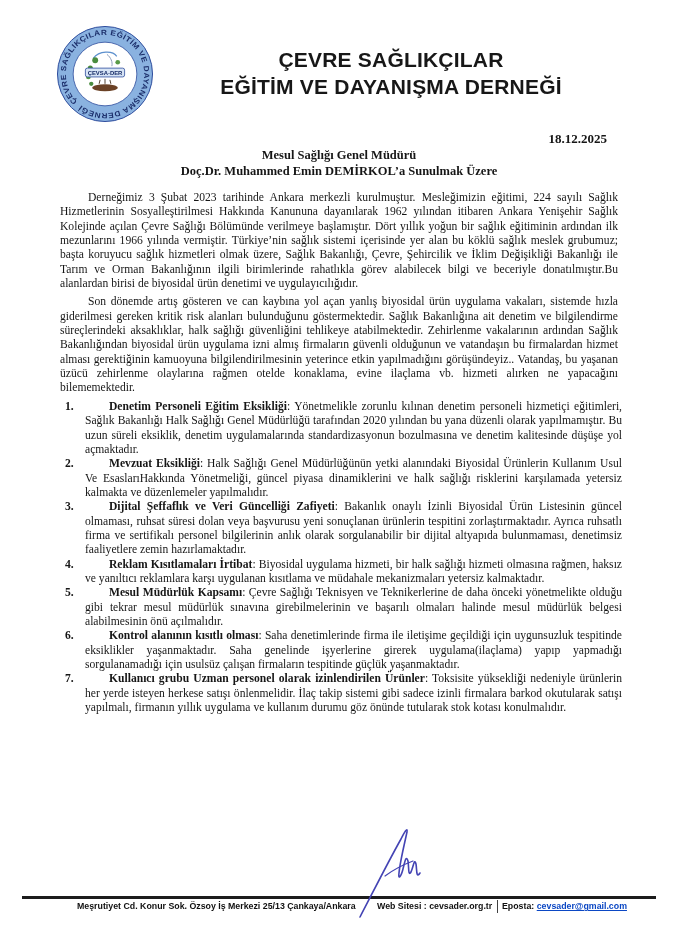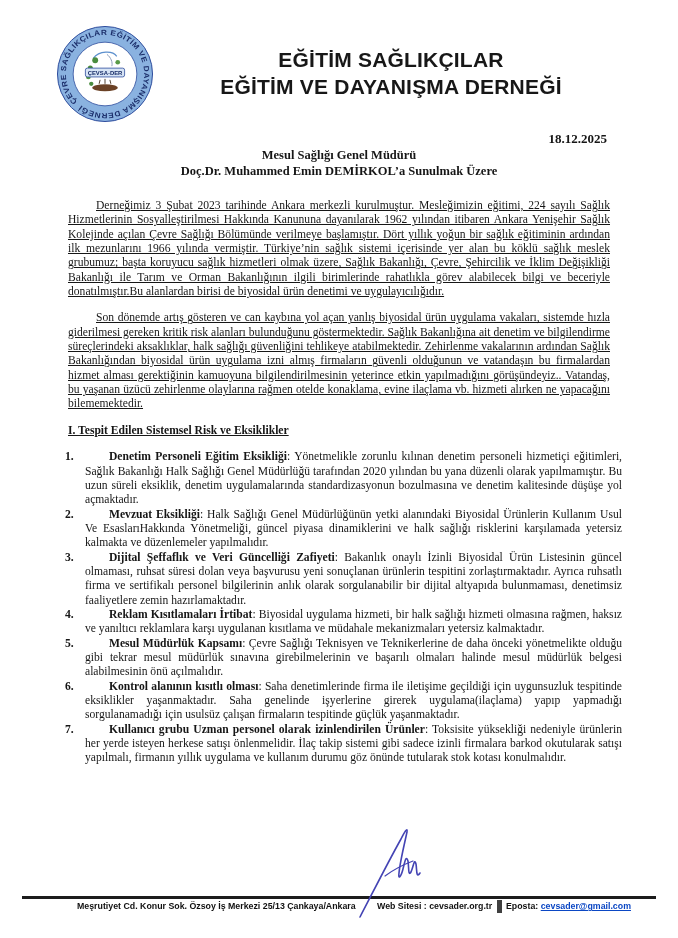--- a/index.html
+++ b/index.html
@@ -26,21 +26,21 @@
   }
   .recipient{
     position:absolute;left:56px;top:148px;width:566px;
     text-align:center;font-weight:bold;font-size:12.5px;line-height:15.5px;
   }
   
   .doc-body{
     position:absolute;left:56px;top:187px;width:566px;
     font-size:11.6px;line-height:14.35px;text-align:justify;
   }
-  .doc-body p{margin:12px;text-indent:28px;text-decoration:underline;}
+  .doc-body p{margin:4px;text-indent:28px;}
   .section-heading{
     margin:13px 0 15px 0;font-weight:bold;text-indent:0 !important;
     text-align:left;
   }
   .num-list{margin:0;padding:0;list-style:none;}
   .list-item{position:relative;padding-left:29px;}
   .list-item .num{position:absolute;left:9px;font-weight:bold;}
   .item-label{font-weight:bold;margin-left:24px;}
   
   .signature{position:absolute;left:357px;top:824px;width:78px;height:96px;z-index:5;}
@@ -49,21 +49,21 @@
     position:absolute;left:22px;top:896px;width:634px;height:0;
     border-top:3px solid #1c1c1c;
   }
   .footer{
     position:absolute;left:0;top:899px;width:678px;
     font-family:"Liberation Sans", sans-serif;
     font-weight:bold;font-size:8.8px;line-height:12.5px;color:#111;
   }
   .footer .address{position:absolute;left:77px;top:1px;}
   .footer .website{position:absolute;left:377px;top:1px;}
-  .footer .email-group{position:absolute;left:497px;top:1px;border-left:5px solid #404040;padding-left:4px;}
+  .footer .email-group{position:absolute;left:497px;top:1px;border-left:1px solid #404040;padding-left:4px;}
   .footer .email-link{color:#0b47c4;text-decoration:underline;}
   .footer .contact{position:absolute;left:77px;top:14px;margin-top:47px;}
 </style>
 </head>
 <body>
 
 <div class="page">
 
   <svg class="logo-badge" viewBox="0 0 100 100">
     <circle cx="50" cy="50" r="48.5" fill="#8ab2e0" stroke="#2b4a9b" stroke-width="1"></circle>
@@ -87,36 +87,35 @@
       <ellipse cx="50" cy="64" rx="13" ry="3.6" fill="#6b4226"></ellipse>
       <path d="M44,60 L45,56 M50,60 L50,55 M56,60 L55,56" stroke="#3c2a18" stroke-width="0.9"></path>
     </g>
     <g>
       <rect x="30" y="44" width="40" height="9" rx="2" fill="#d7e4f5" stroke="#2b4a9b" stroke-width="0.8"></rect>
       <text x="50" y="50.8" text-anchor="middle" font-family="Liberation Sans, sans-serif" font-size="6" font-weight="bold" fill="#152a66">ÇEVSA-DER</text>
     </g>
   </svg>
 
   <div class="org-title">
-    <div>EĞİTİM SAĞLIKÇILAR</div>
+    <div>ÇEVRE SAĞLIKÇILAR</div>
     <div>EĞİTİM VE DAYANIŞMA DERNEĞİ</div>
   </div>
 
   <div class="letter-date">18.12.2025</div>
 
   <div class="recipient">
     <div>Mesul Sağlığı Genel Müdürü</div>
     <div>Doç.Dr. Muhammed Emin DEMİRKOL’a Sunulmak Üzere</div>
   </div>
 
   <div class="doc-body">
     <p>Derneğimiz 3 Şubat 2023 tarihinde Ankara merkezli kurulmuştur. Mesleğimizin eğitimi, 224 sayılı Sağlık Hizmetlerinin Sosyalleştirilmesi Hakkında Kanununa dayanılarak 1962 yılından itibaren Ankara Yenişehir Sağlık Kolejinde açılan Çevre Sağlığı Bölümünde verilmeye başlamıştır. Dört yıllık yoğun bir sağlık eğitiminin ardından ilk mezunlarını 1966 yılında vermiştir. Türkiye’nin sağlık sistemi içerisinde yer alan bu köklü sağlık meslek grubumuz; başta koruyucu sağlık hizmetleri olmak üzere, Sağlık Bakanlığı, Çevre, Şehircilik ve İklim Değişikliği Bakanlığı ile Tarım ve Orman Bakanlığının ilgili birimlerinde rahatlıkla görev alabilecek bilgi ve beceriyle donatılmıştır.Bu alanlardan birisi de biyosidal ürün denetimi ve uygulayıcılığıdır.</p>
     <p>Son dönemde artış gösteren ve can kaybına yol açan yanlış biyosidal ürün uygulama vakaları, sistemde hızla giderilmesi gereken kritik risk alanları bulunduğunu göstermektedir. Sağlık Bakanlığına ait denetim ve bilgilendirme süreçlerindeki aksaklıklar, halk sağlığı güvenliğini tehlikeye atabilmektedir. Zehirlenme vakalarının ardından Sağlık Bakanlığından biyosidal ürün uygulama izni almış firmaların güvenli olduğunun ve vatandaşın bu firmalardan hizmet alması gerektiğinin kamuoyuna bilgilendirilmesinin yeterince etkin yapılmadığını görüşündeyiz.. Vatandaş, bu yaşanan üzücü zehirlenme olaylarına rağmen otelde konaklama, evine ilaçlama vb. hizmeti alırken ne yapacağını bilememektedir.</p>
 
-    <p class="section-heading">I. Tespit Edilen Sistemsel Risk ve Eksiklikler</p>
 
     <div class="num-list">
       <div class="list-item">
         <span class="num">1.</span><span class="item-label">Denetim Personeli Eğitim Eksikliği</span><span>: Yönetmelikle zorunlu kılınan denetim personeli hizmetiçi eğitimleri, Sağlık Bakanlığı Halk Sağlığı Genel Müdürlüğü tarafından 2020 yılından bu yana düzenli olarak yapılmamıştır. Bu uzun süreli eksiklik, denetim uygulamalarında standardizasyonun bozulmasına ve denetim kalitesinde düşüşe yol açmaktadır.</span>
       </div>
       <div class="list-item">
         <span class="num">2.</span><span class="item-label">Mevzuat Eksikliği</span><span>: Halk Sağlığı Genel Müdürlüğünün yetki alanındaki Biyosidal Ürünlerin Kullanım Usul Ve EsaslarıHakkında Yönetmeliği, güncel piyasa dinamiklerini ve halk sağlığı risklerini karşılamada yetersiz kalmakta ve düzenlemeler yapılmalıdır.</span>
       </div>
       <div class="list-item">
         <span class="num">3.</span><span class="item-label">Dijital Şeffaflık ve Veri Güncelliği Zafiyeti</span><span>: Bakanlık onaylı İzinli Biyosidal Ürün Listesinin güncel olmaması, ruhsat süresi dolan veya başvurusu yeni sonuçlanan ürünlerin tespitini zorlaştırmaktadır. Ayrıca ruhsatlı firma ve sertifikalı personel bilgilerinin anlık olarak sorgulanabilir bir dijital altyapıda bulunmaması, denetimsiz faaliyetlere zemin hazırlamaktadır.</span>

